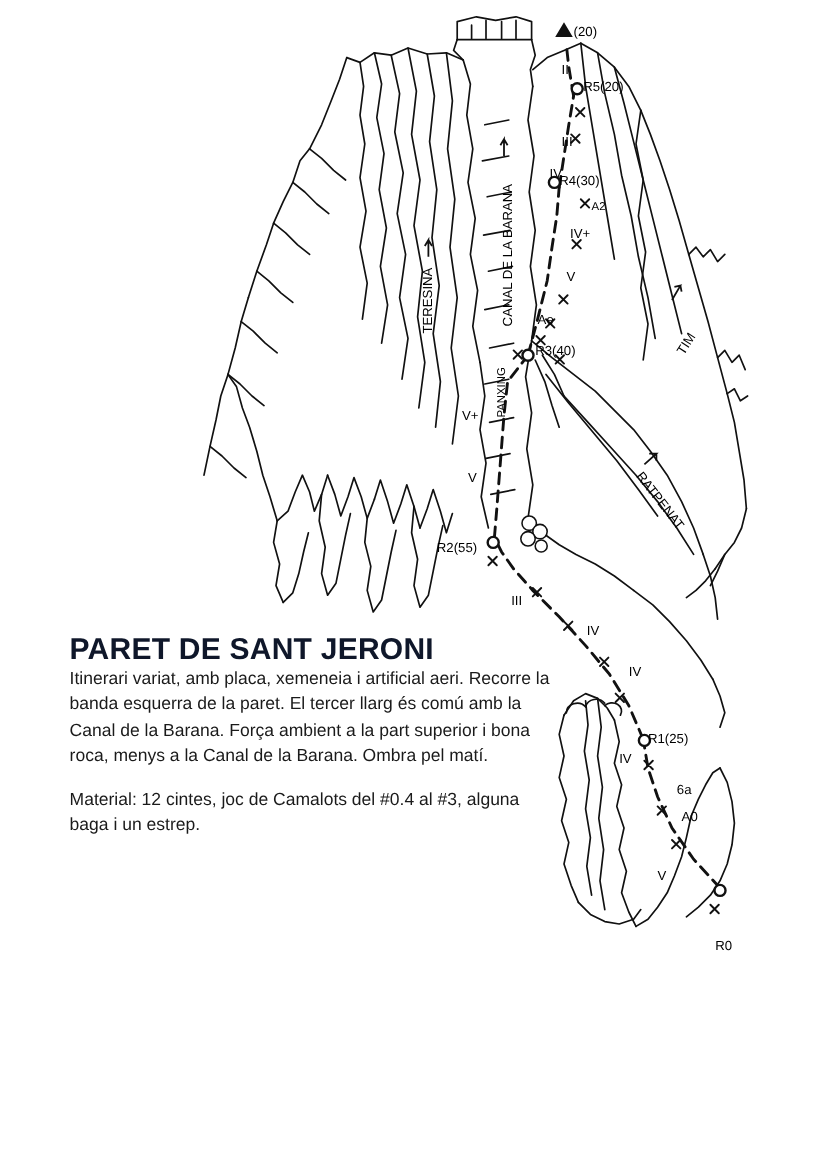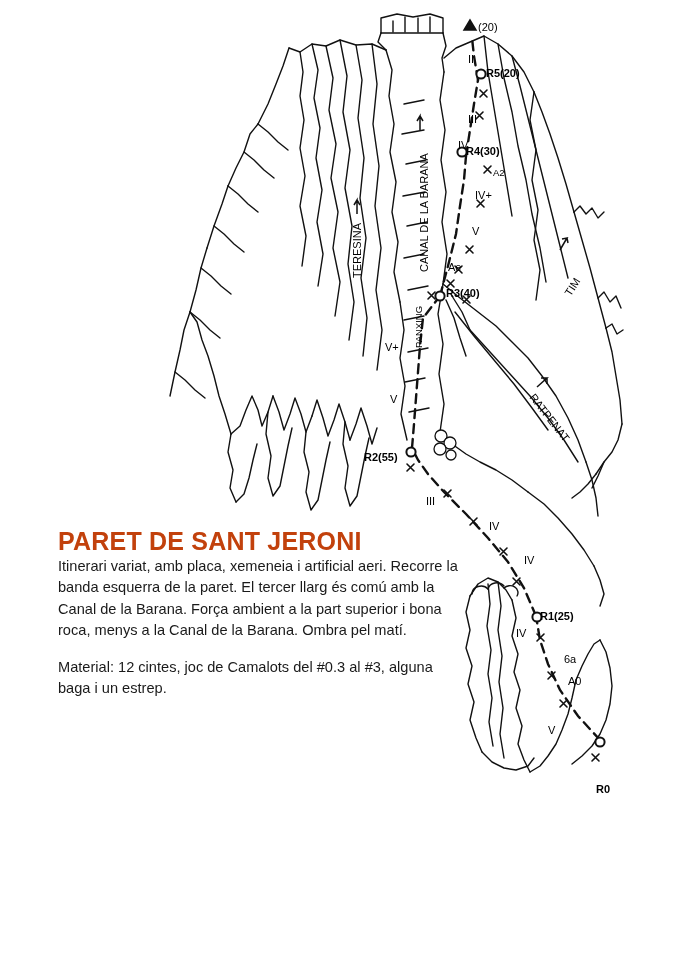--- a/index.html
+++ b/index.html
@@ -31,21 +31,21 @@
     left: 58px;
     top: 528px;
     width: 400px;
   }
   .route-title {
     font-size: 25px;
     font-weight: bold;
     letter-spacing: 0.2px;
     margin: 0 0 2px 0;
     line-height: 1.05;
-    color: #c2410c;
+    color: #0f172a;
   }
   .route-subtitle {
     font-size: 21px;
     font-weight: normal;
     margin: 0 0 16px 0;
     line-height: 1.1;
     color: #111;
   }
   .para {
     font-size: 14.6px;
@@ -64,21 +64,21 @@
     color: #000;
     white-space: nowrap;
     line-height: 1;
   }
   .lbl.small { font-size: 9.5px; }
   .lbl.rot-90 { transform: rotate(-90deg); transform-origin: left top; }
   .lbl.rot-55 { transform: rotate(-57deg); transform-origin: left top; }
   .lbl.rot-m50 { transform: rotate(52deg); transform-origin: left top; }
   .belay {
     font-size: 11px;
-    font-weight: bold;
+    font-weight: normal;
   }
 </style>
 </head>
 <body>
 
 <div id="topo-page">
 
   <svg id="topo-svg" viewBox="0 0 700 963" aria-hidden="true">
     <g fill="none" stroke="#111" stroke-width="1.4" stroke-linecap="round" stroke-linejoin="round">
 
@@ -261,16 +261,16 @@
   <div class="lbl" style="left:524px; top:555px;">IV</div>
   <div class="lbl" style="left:516px; top:628px;">IV</div>
   <div class="lbl" style="left:564px; top:654px;">6a</div>
   <div class="lbl" style="left:568px; top:676px;">A0</div>
   <div class="lbl" style="left:548px; top:725px;">V</div>
   <div class="lbl small" style="left:493px; top:168px;">A2</div>
 
   <div class="text-block">
     <h1 class="route-title">PARET DE SANT JERONI</h1>
     <p class="para">Itinerari variat, amb placa, xemeneia i artificial aeri. Recorre la banda esquerra de la paret. El tercer llarg és comú amb la Canal de la Barana. Força ambient a la part superior i bona roca, menys a la Canal de la Barana. Ombra pel matí.</p>
-    <p class="para">Material: 12 cintes, joc de Camalots del #0.3 al #3, alguna baga i un estrep.</p>
+    <p class="para">Material: 12 cintes, joc de Camalots del #0.4 al #3, alguna baga i un estrep.</p>
   </div>
 
 </div>
 
 </body></html>

